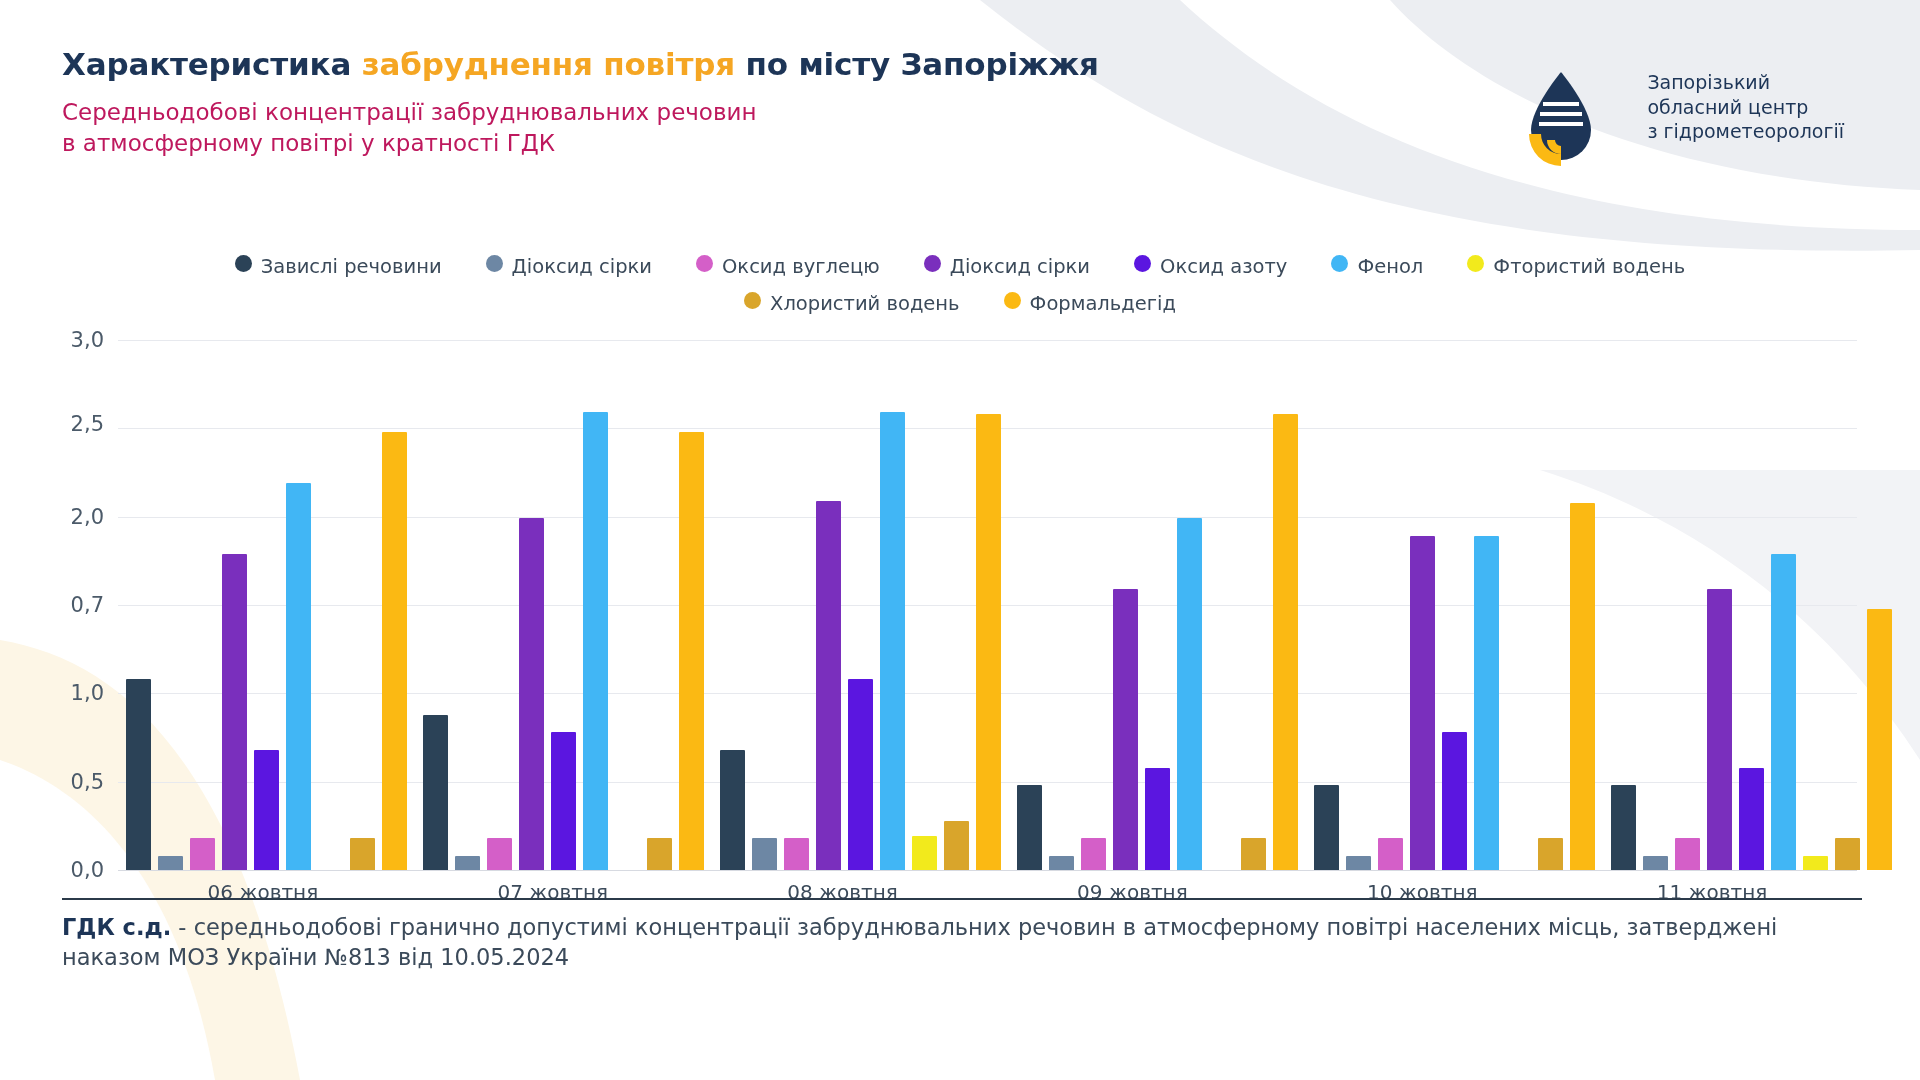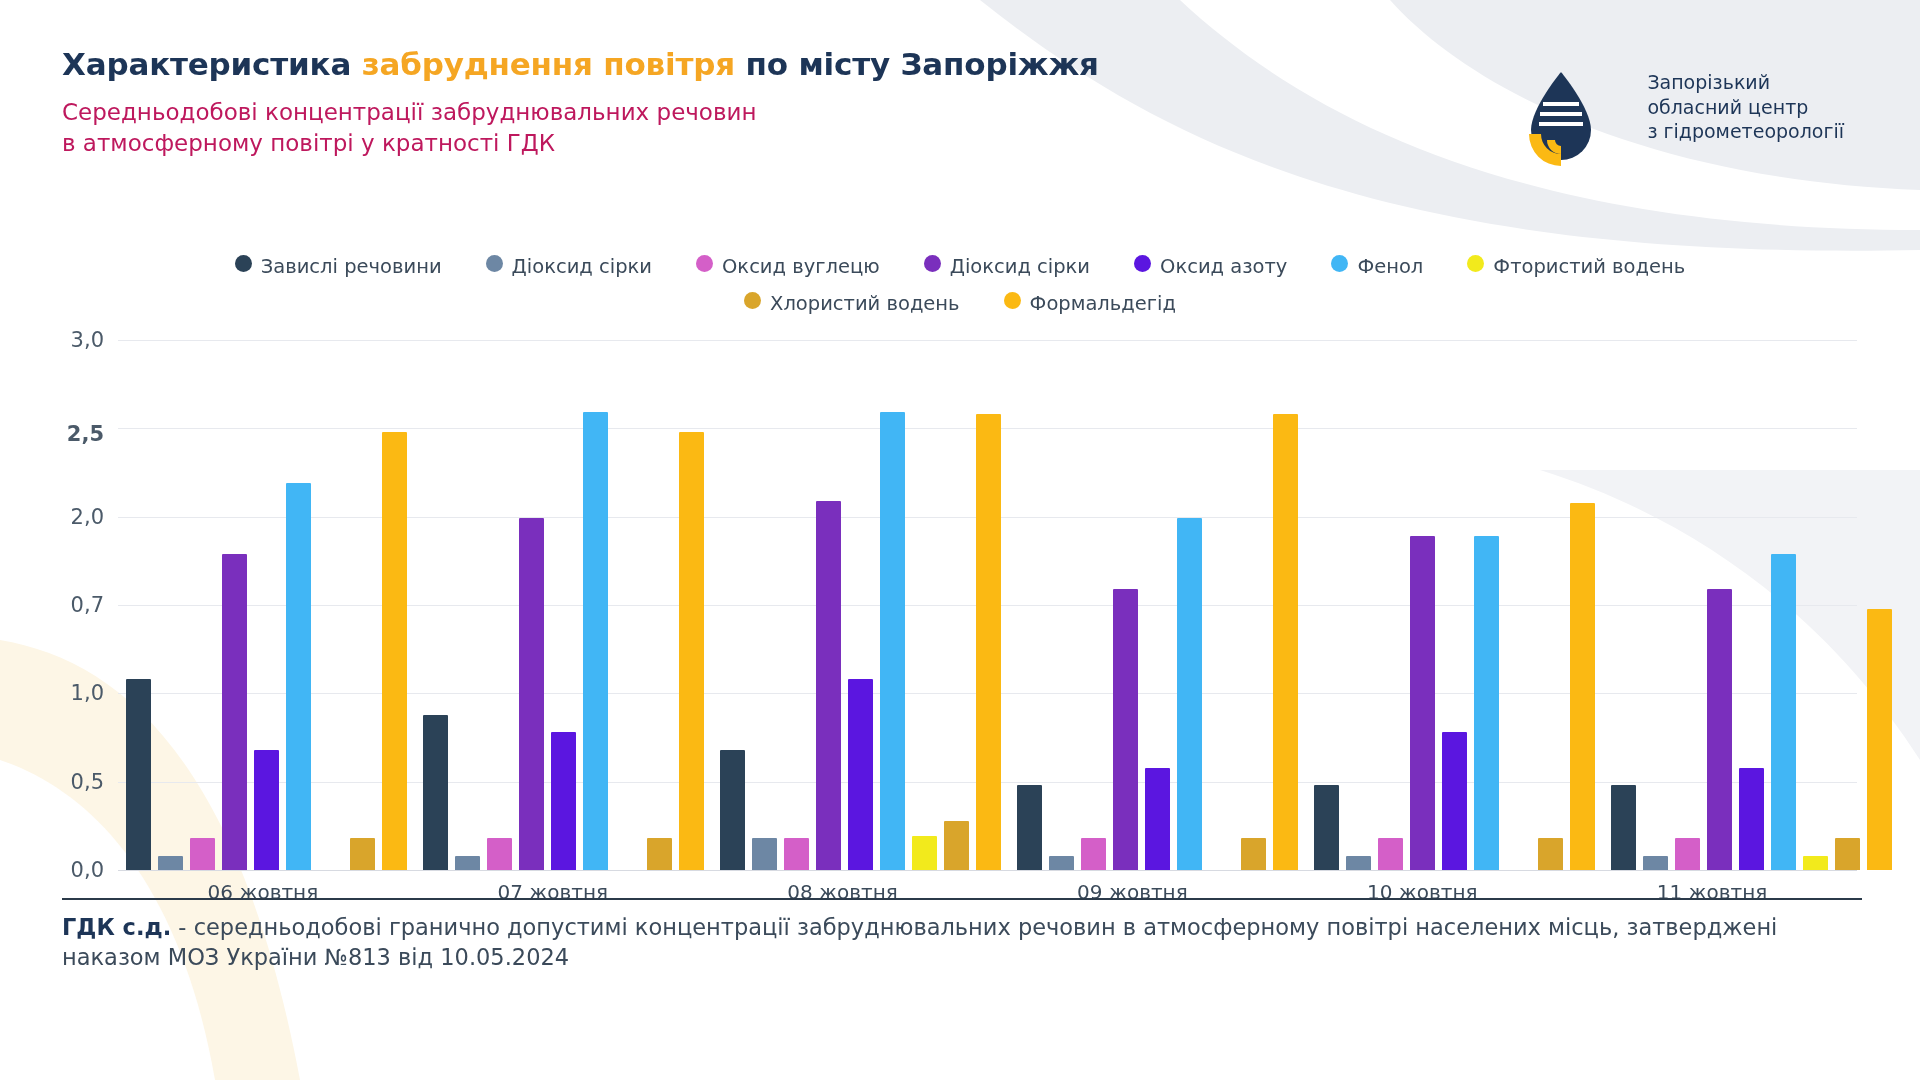--- a/index.html
+++ b/index.html
@@ -282,21 +282,21 @@
     </div>
   </div>
 
   <div class="chart">
     <div class="y-axis">
         <div class="y-tick" style="top: 530px;">0,0</div>
         <div class="y-tick" style="top: 441.667px;">0,5</div>
         <div class="y-tick" style="top: 353.333px;">1,0</div>
         <div class="y-tick" style="top: 265px;">0,7</div>
         <div class="y-tick" style="top: 176.667px;">2,0</div>
-        <div class="y-tick" style="top: 94px; font-weight: bold;">2,5</div>
+        <div class="y-tick" style="top: 84px;">2,5</div>
         <div class="y-tick" style="top: 0px;">3,0</div>
       </div>
     <div class="plot">
       <div class="gridline base" style="top: 530px;"></div>
         <div class="gridline" style="top: 441.667px;"></div>
         <div class="gridline" style="top: 353.333px;"></div>
         <div class="gridline" style="top: 265px;"></div>
         <div class="gridline" style="top: 176.667px;"></div>
         <div class="gridline" style="top: 88.3333px;"></div>
         <div class="gridline" style="top: 0px;"></div>

